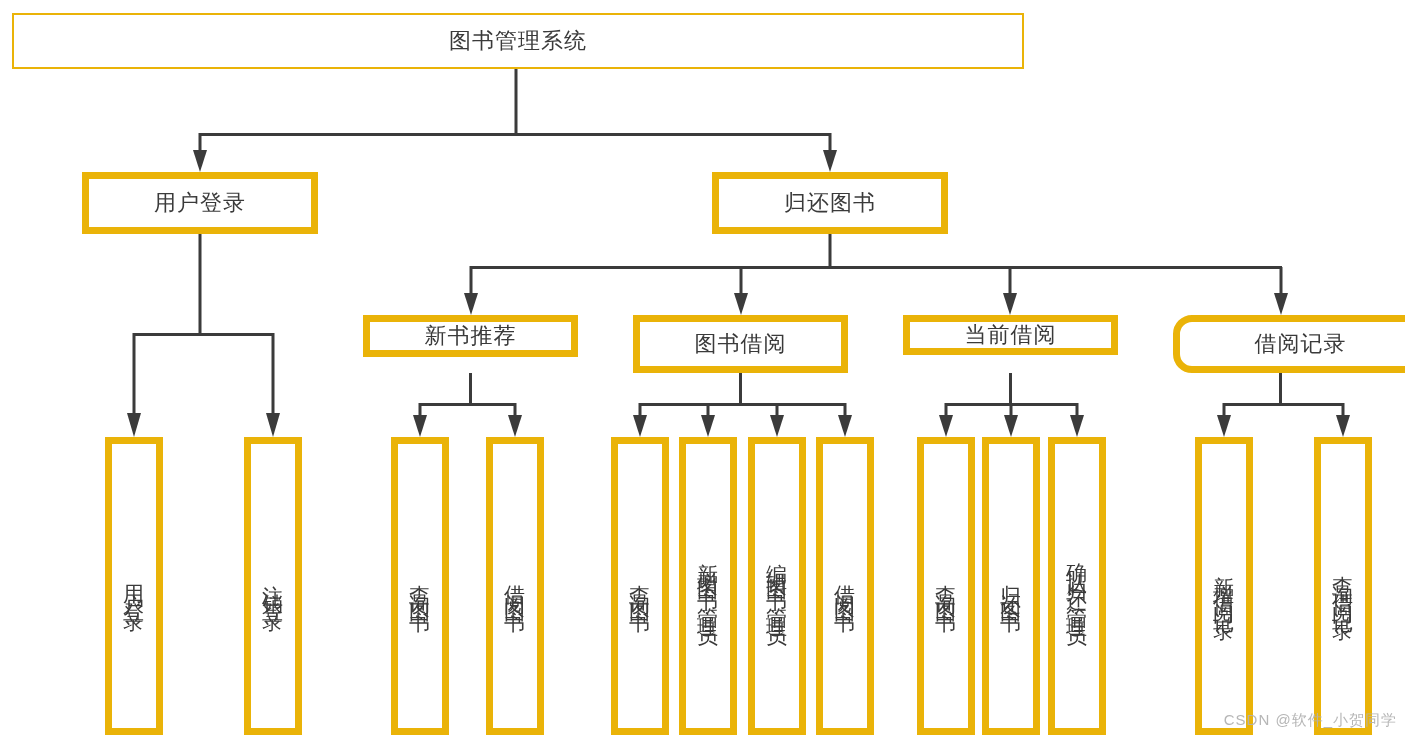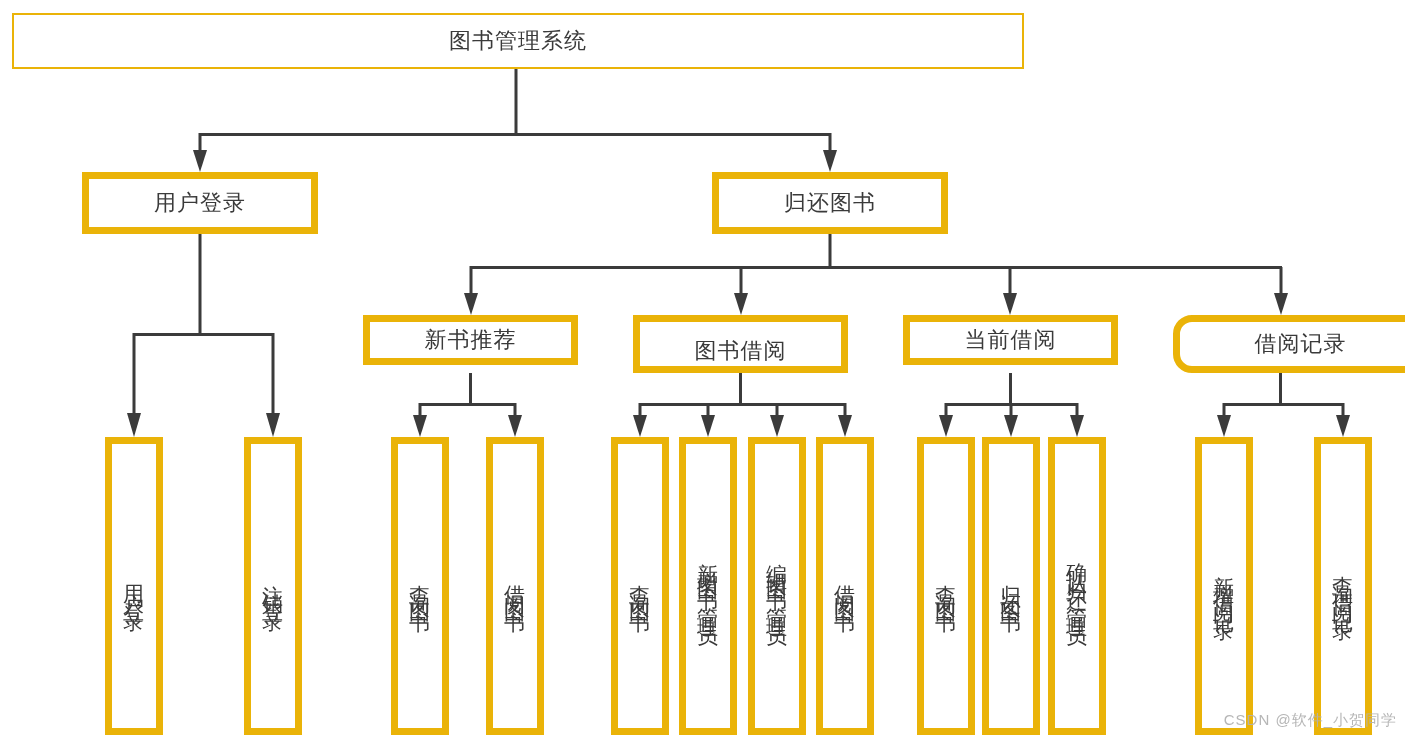--- a/index.html
+++ b/index.html
@@ -97,27 +97,27 @@
     <span>图书管理系统</span>
   </div>
 
   <div class="node h-node" style="left:82px;top:172px;width:236px;height:62px;">
     <span>用户登录</span>
   </div>
   <div class="node h-node" style="left:712px;top:172px;width:236px;height:62px;">
     <span>归还图书</span>
   </div>
 
-  <div class="node h-node" style="left:363px;top:315px;width:215px;height:50px;">
+  <div class="node h-node" style="left:363px;top:315px;width:215px;height:42px;">
     <span>新书推荐</span>
   </div>
-  <div class="node h-node" style="left:633px;top:315px;width:215px;height:58px;align-items:flex-end;">
+  <div class="node h-node" style="left:633px;top:315px;width:215px;height:58px;">
     <span>图书借阅</span>
   </div>
-  <div class="node h-node" style="left:903px;top:315px;width:215px;height:50px;">
+  <div class="node h-node" style="left:903px;top:315px;width:215px;height:40px;">
     <span>当前借阅</span>
   </div>
   <div class="node h-node" style="left:1173px;top:315px;width:255px;height:58px;border-radius:19px;">
     <span>借阅记录</span>
   </div>
 
   <div class="node v-node" style="left:105px;top:437px;width:58px;height:298px;">
     <span>用户登录</span>
   </div>
   <div class="node v-node" style="left:244px;top:437px;width:58px;height:298px;">

